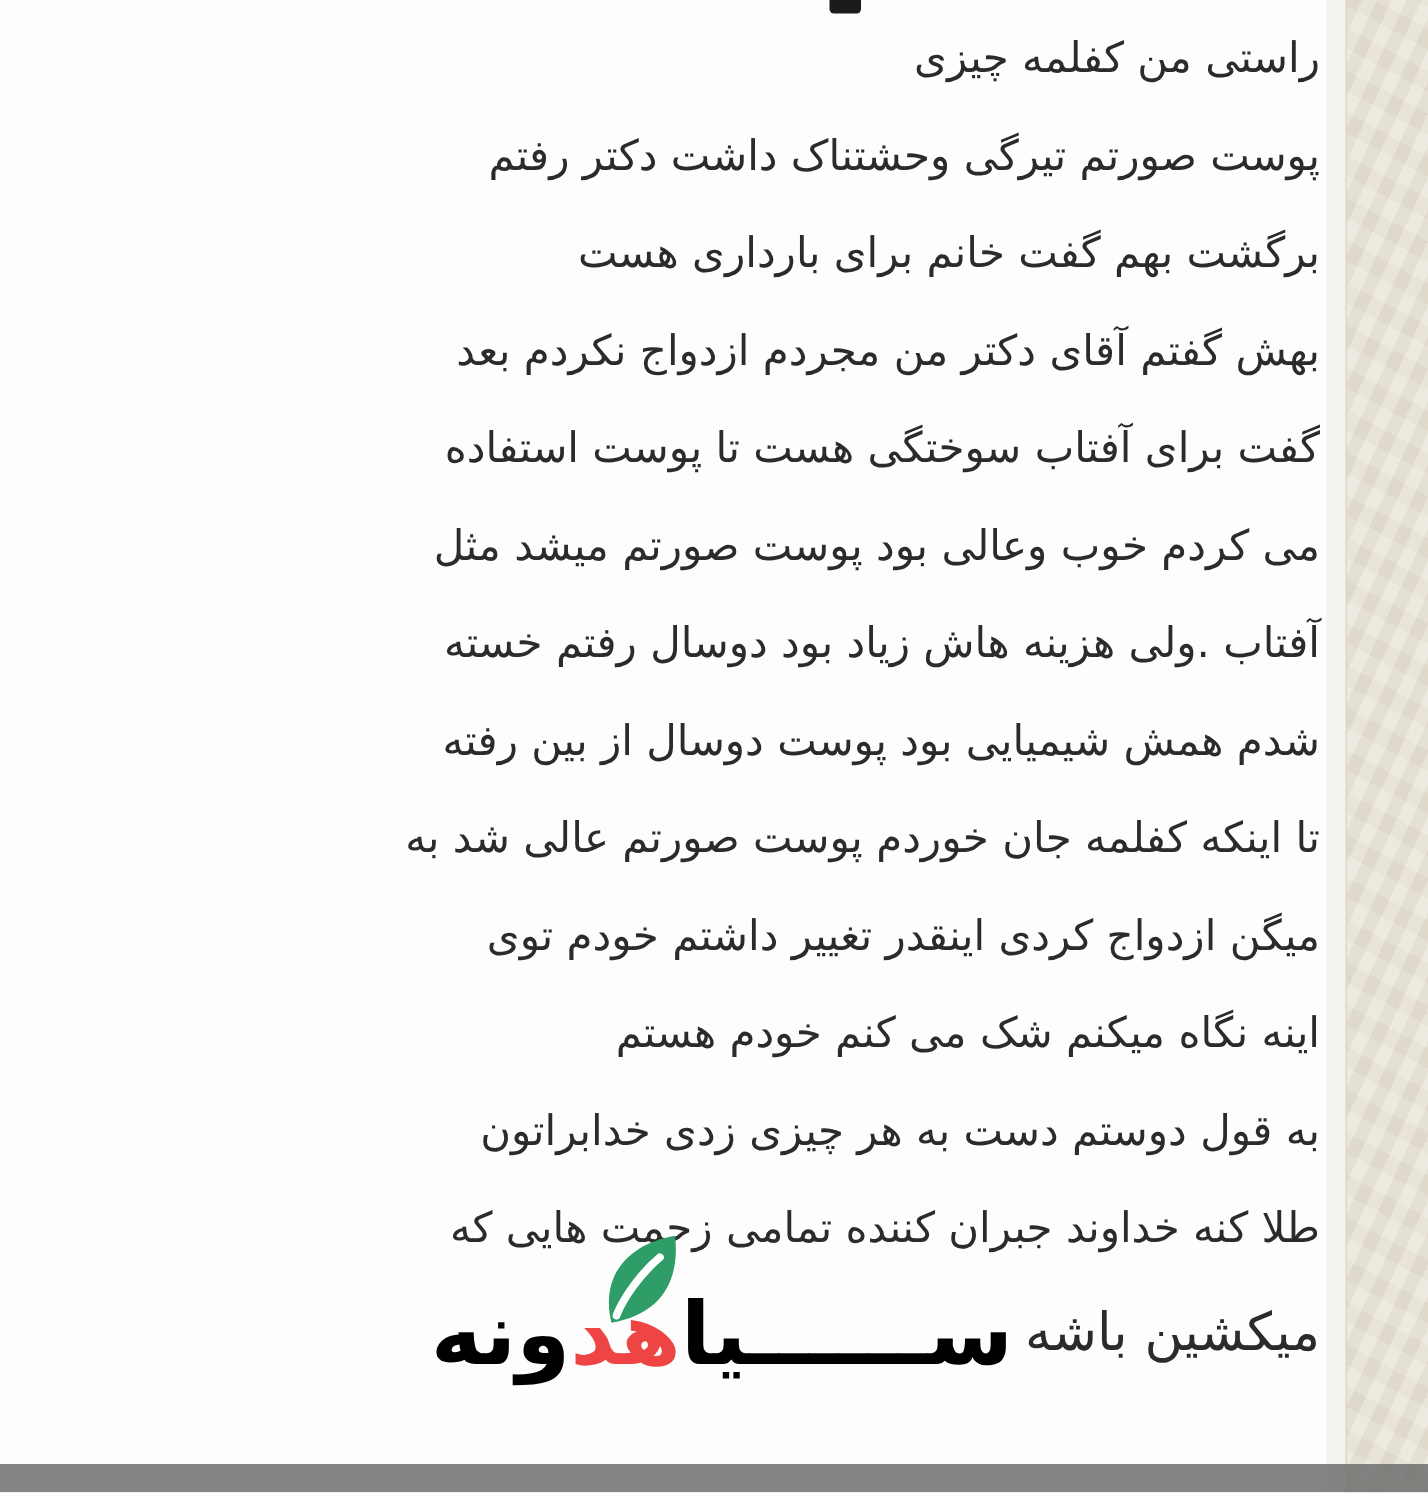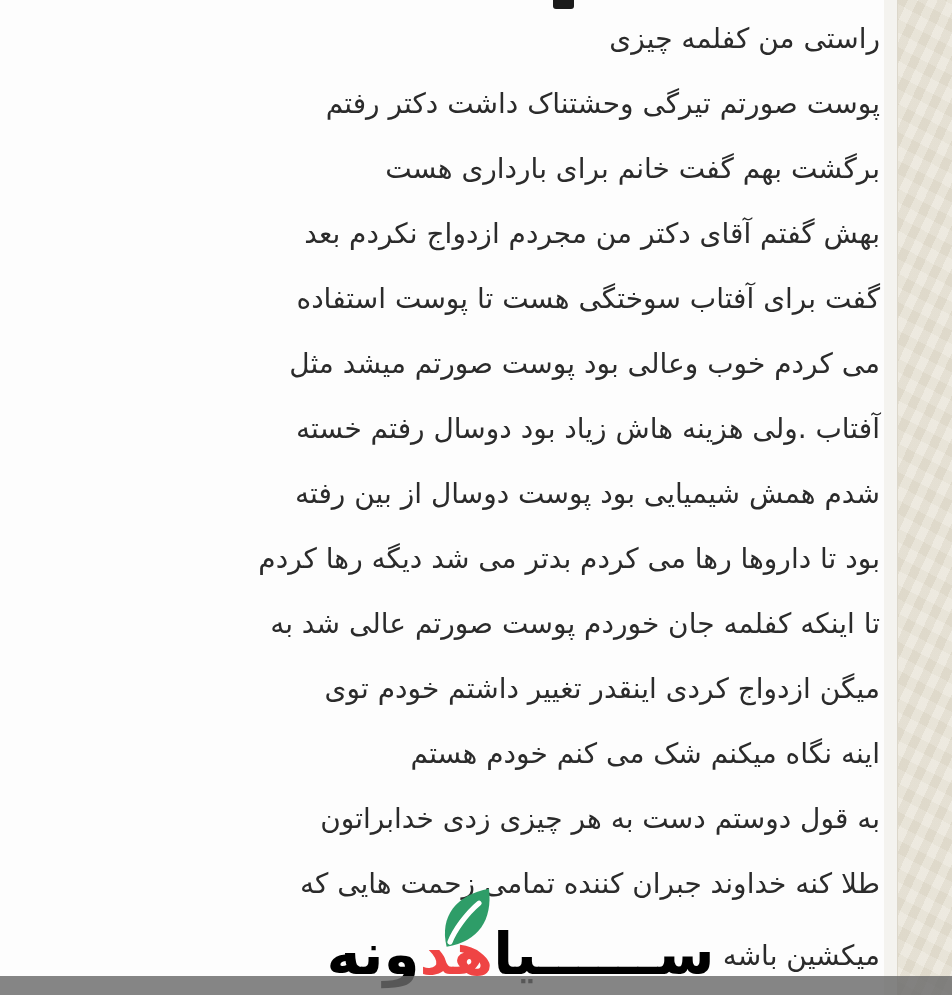--- a/index.html
+++ b/index.html
@@ -36,21 +36,21 @@
     border-radius:0 0 3px 3px;
   }
 
   
   .last-line {
     display:flex;
     align-items:baseline;
     gap:8px;
     overflow:visible;
   }
-  .last-line .tail-text { font-size:28px; color:#2b2b2b; }
+  .last-line .tail-text { font-size:35px; color:#2b2b2b; }
 
   .logo {
     position:relative;
     top:9px;
     font-size:58px;
     font-weight:bold;
     line-height:1;
     white-space:nowrap;
     letter-spacing:0;
   }
@@ -102,21 +102,20 @@
 
   <div class="content">
     <div class="line">راستی من کفلمه چیزی</div>
     <div class="line">پوست صورتم تیرگی وحشتناک داشت دکتر رفتم</div>
     <div class="line">برگشت بهم گفت خانم برای بارداری هست</div>
     <div class="line">بهش گفتم آقای دکتر من مجردم ازدواج نکردم بعد</div>
     <div class="line">گفت برای آفتاب سوختگی هست  تا پوست استفاده</div>
     <div class="line">می کردم خوب وعالی بود پوست صورتم میشد مثل</div>
     <div class="line">آفتاب .ولی هزینه هاش زیاد بود دوسال رفتم خسته</div>
     <div class="line">شدم همش شیمیایی بود پوست دوسال از بین رفته</div>
-    <div class="line">بود تا داروها رها می کردم بدتر می شد  دیگه رها کردم</div>
     <div class="line">تا اینکه  کفلمه جان خوردم پوست صورتم عالی شد به</div>
     <div class="line">میگن ازدواج کردی اینقدر تغییر داشتم  خودم  توی</div>
     <div class="line">اینه نگاه میکنم شک می کنم خودم هستم</div>
     <div class="line">به قول دوستم دست به هر  چیزی زدی خدابراتون</div>
     <div class="line">طلا کنه خداوند جبران کننده تمامی زحمت هایی که</div>
 
     <div class="line last-line">
       <span class="tail-text">میکشین باشه</span>
       <span class="logo">
         <span class="lg-black">ســــــیا</span><span class="lg-mid-wrap"><svg class="leaf" viewBox="0 0 60 54" xmlns="http://www.w3.org/2000/svg">

